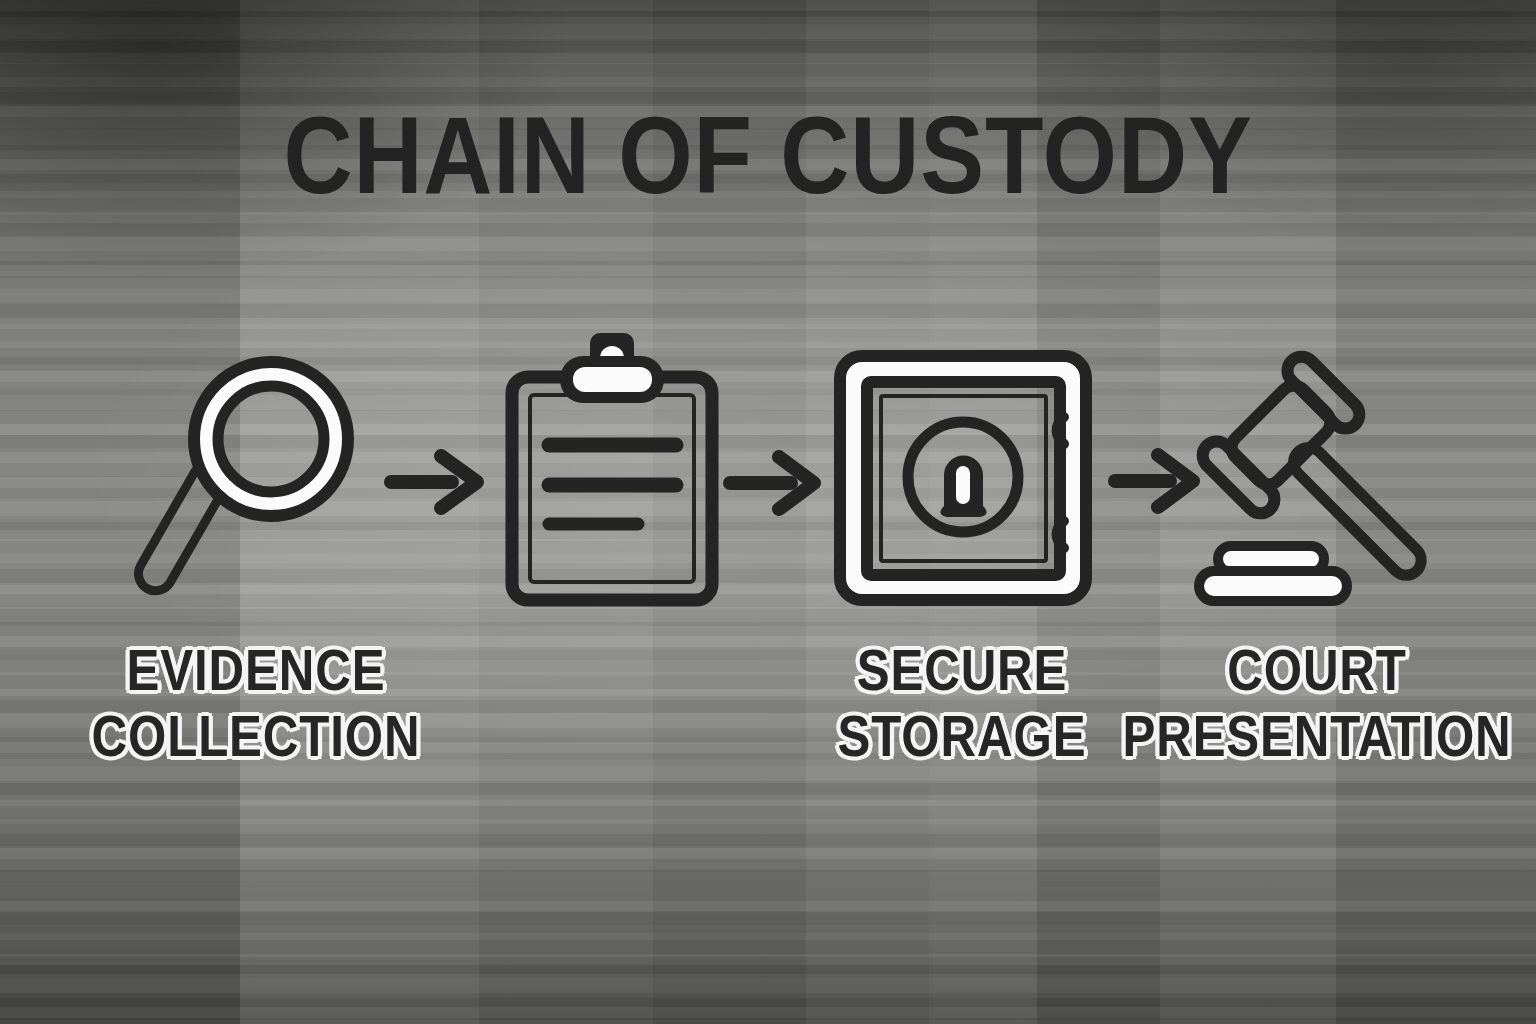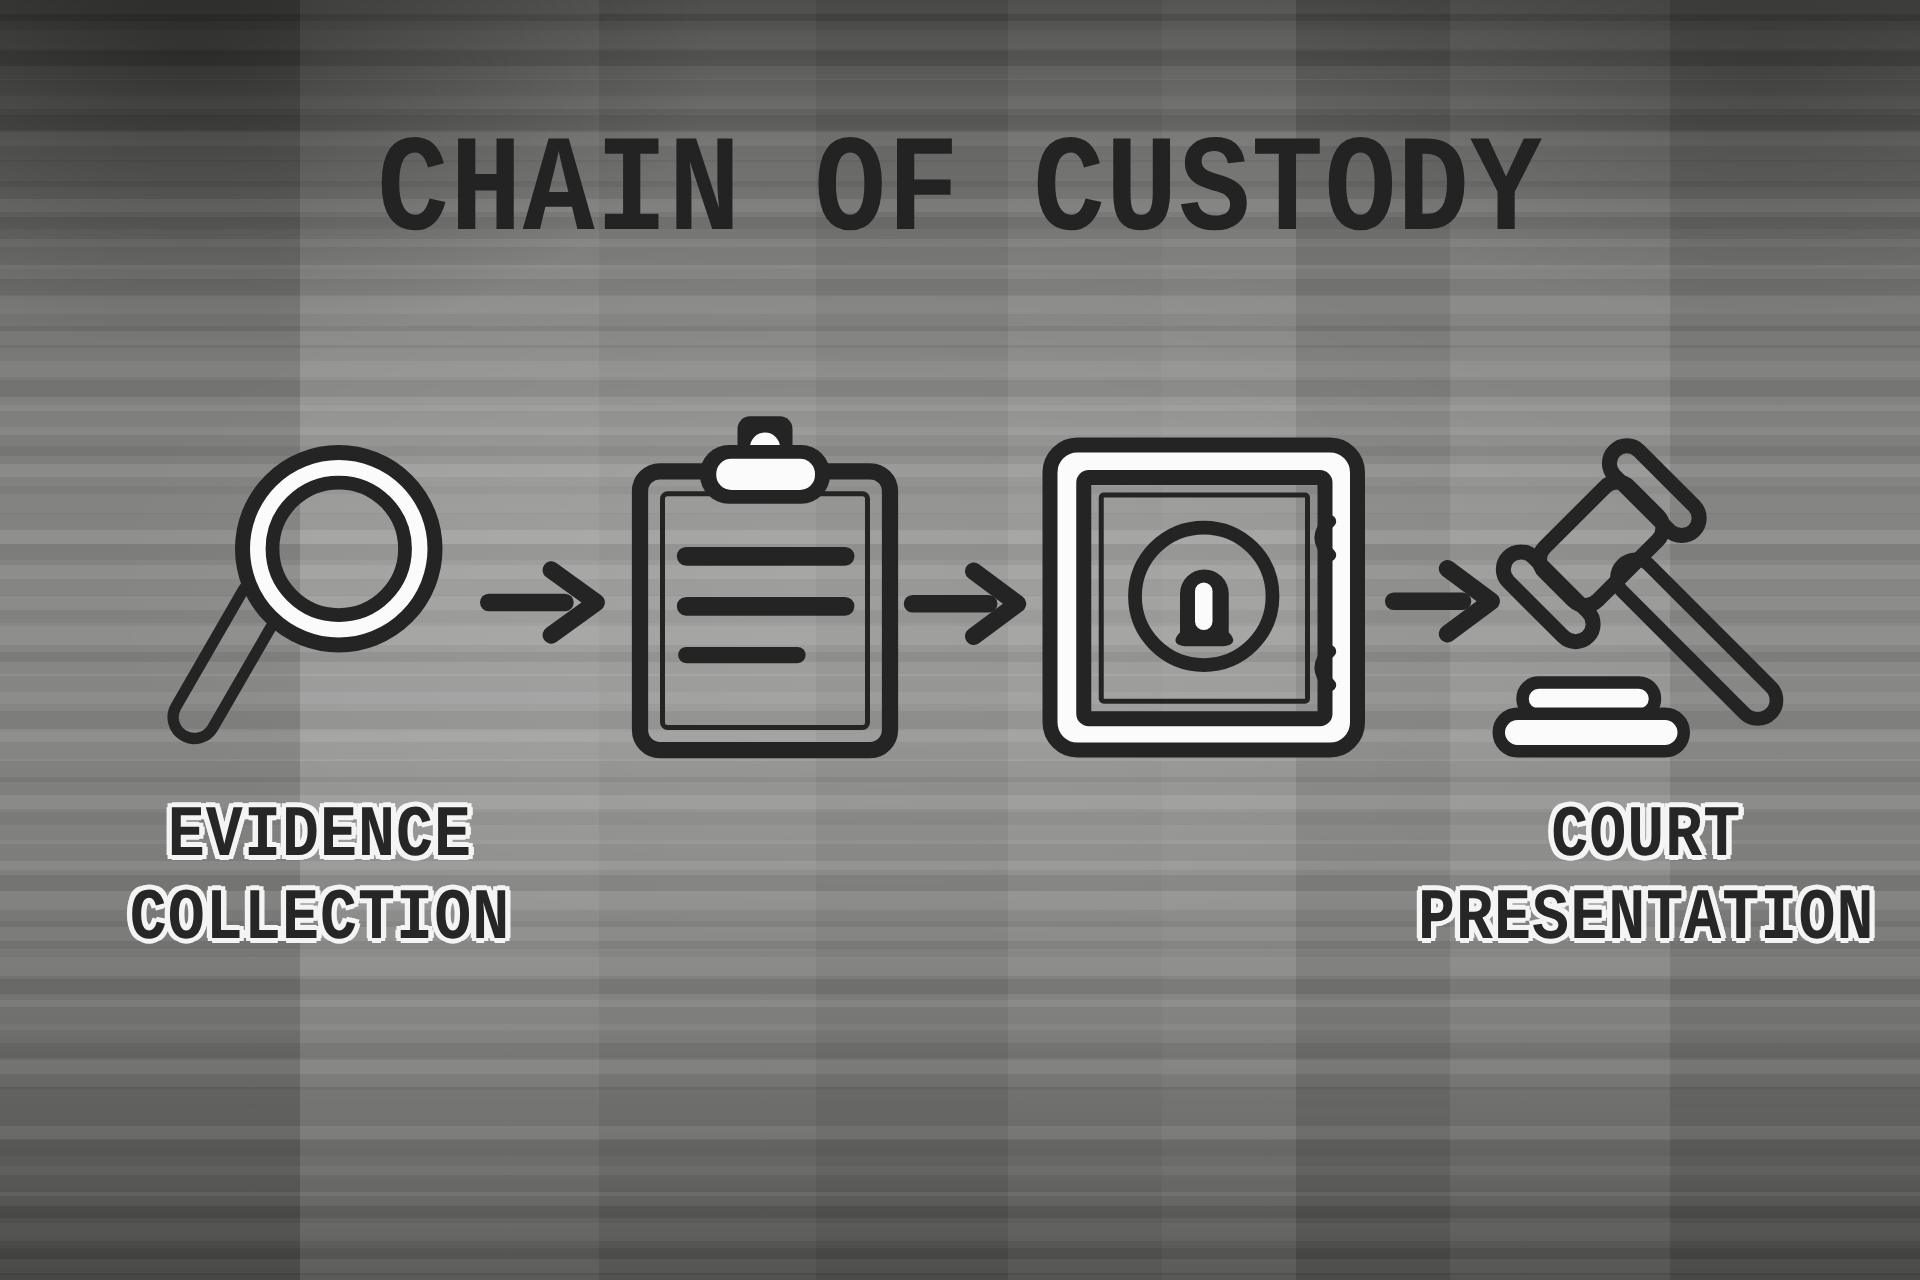--- a/index.html
+++ b/index.html
@@ -1,21 +1,21 @@
 <!DOCTYPE html>
 <html style="--icon-stroke: #242424; --icon-fill: #fbfbfb; --title-text: #232323; --label-text: #262626; --label-halo: #f4f4f4; --background-mid: #8d8d8b;"><head>
 <meta charset="utf-8">
 <style>
   html, body { margin: 0; padding: 0; background: #222; }
   .stage {
     position: relative;
     width: 1536px;
     height: 1024px;
     overflow: hidden;
-    font-family: Liberation Mono, monospace;
+    font-family: Liberation Sans, sans-serif;
   }
   
   .bg {
     position: absolute;
     inset: 0;
     background-color: var(--background-mid, #8d8d8b);
     background-image:
       radial-gradient(ellipse 38% 32% at 10% 4%, rgba(0,0,0,0.38), rgba(0,0,0,0) 72%),
       radial-gradient(ellipse 34% 26% at 92% 6%, rgba(0,0,0,0.22), rgba(0,0,0,0) 72%),
       radial-gradient(ellipse 55% 38% at 46% 46%, rgba(255,255,255,0.10), rgba(255,255,255,0) 75%),
@@ -168,19 +168,23 @@
       <rect class="fws" x="1218" y="546" width="106" height="26" rx="13" stroke-width="10"></rect>
       <rect class="fws" x="1199" y="571" width="148" height="30" rx="15" stroke-width="10"></rect>
     </g>
   </svg>
 
   <div class="label" style="left:-24px; top:637px; width:560px;">
     <span class="line">EVIDENCE</span>
     <span class="line">COLLECTION</span>
   </div>
 
+  <div class="label" style="left:682px; top:637px; width:560px;">
+    <span class="line">SECURE</span>
+    <span class="line">STORAGE</span>
+  </div>
 
   <div class="label" style="left:1037px; top:637px; width:560px;">
     <span class="line">COURT</span>
     <span class="line">PRESENTATION</span>
   </div>
 
 </div>
 
 </body></html>

